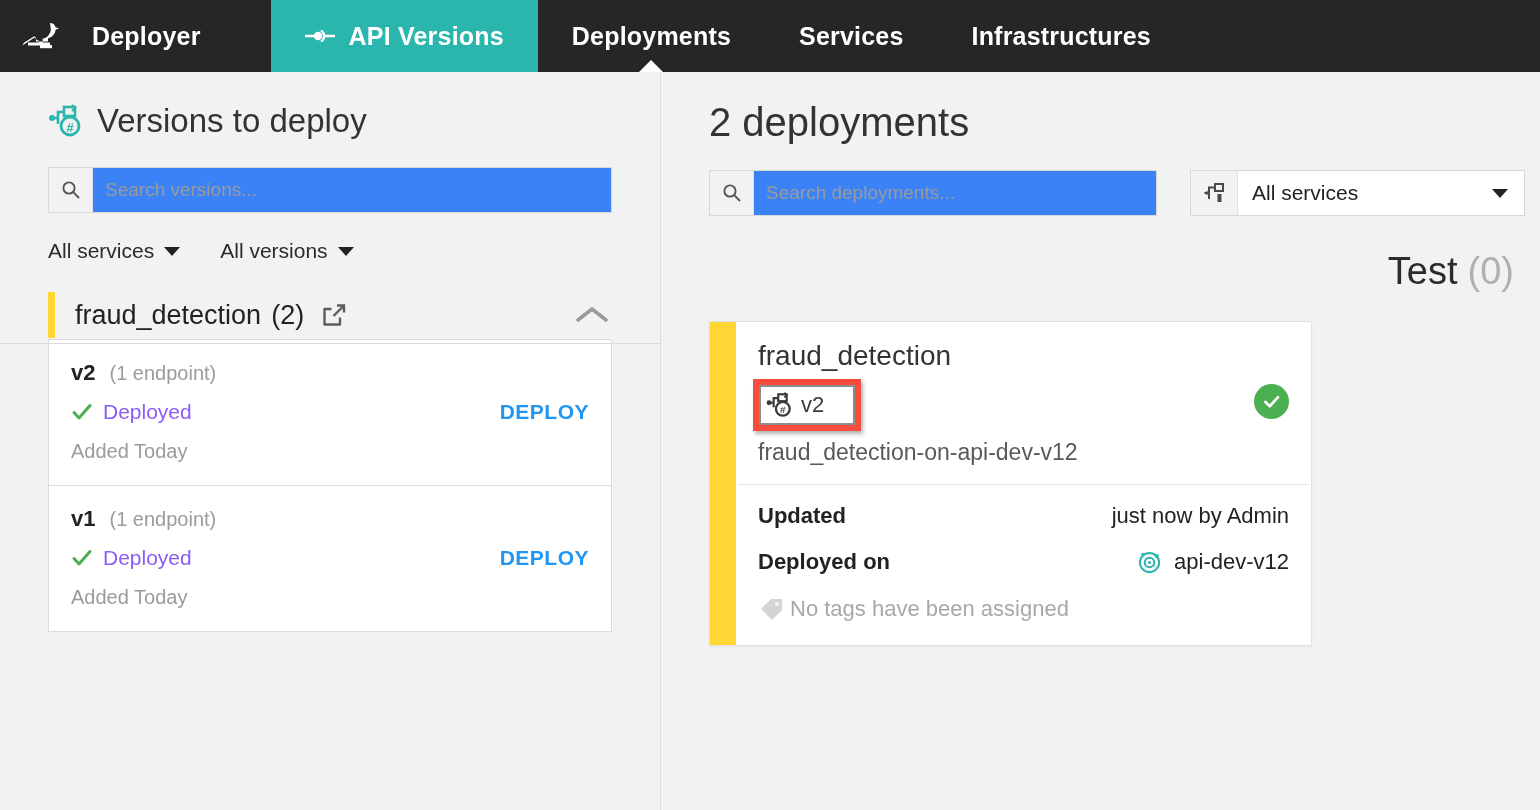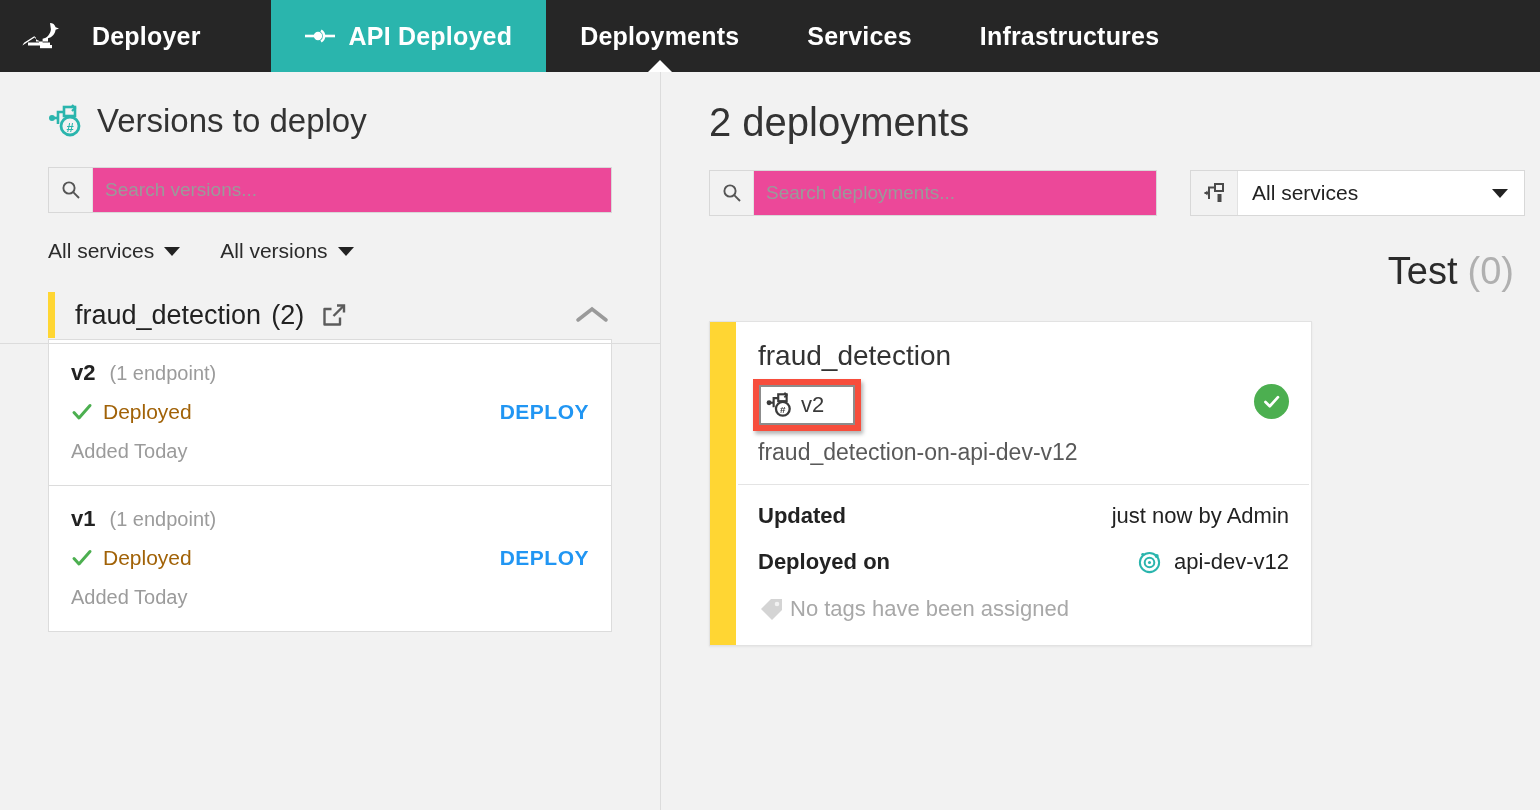--- a/index.html
+++ b/index.html
@@ -76,21 +76,21 @@
     border-right: 1px solid #e2e2e2;
     display: flex; align-items: center; justify-content: center;
   }
   .search-input {
     flex: 1;
     border: 0; outline: 0;
     font-size: 19px;
     font-family: "Liberation Sans", sans-serif;
     color: #333;
     padding: 0 12px;
-    background: #ec4899;
+    background: #3b82f6;
   }
   .search-input::placeholder { color: #9a9a9a; }
   .filter-row { display: flex; gap: 40px; margin-top: 26px; }
   .filter-btn {
     display: flex; align-items: center; gap: 10px;
     font-size: 21px; color: #2b2b2b; cursor: pointer;
   }
   .caret {
     width: 0; height: 0;
     border-left: 8px solid transparent;
@@ -125,21 +125,21 @@
   .ver-card + .ver-card { border-top: 0; }
   .ver-line1 { display: flex; align-items: baseline; gap: 14px; }
   .ver-name { font-size: 22px; font-weight: bold; color: #222; }
   .ver-eps { font-size: 20px; color: #9b9b9b; }
   .ver-line2 {
     display: flex; align-items: center; justify-content: space-between;
     margin-top: 14px;
   }
   .ver-status { display: flex; align-items: center; gap: 10px; }
   .check-mark { color: #4caf50; font-size: 22px; line-height: 1; }
-  .status-text { color: #a16207; font-size: 21px; }
+  .status-text { color: #8b5cf6; font-size: 21px; }
   .deploy-link {
     color: #2196f3; font-size: 21px; font-weight: bold;
     letter-spacing: .5px; cursor: pointer; margin-left: 44px;
   }
   .ver-added { margin-top: 16px; font-size: 20px; color: #9b9b9b; }
 
   
   .rp-inner { padding: 28px 0 0 48px; }
   .rp-title { font-size: 40px; color: #333; font-weight: normal; }
   .rp-controls { display: flex; align-items: center; margin-top: 25px; }
@@ -245,21 +245,21 @@
     <span>Deployer</span>
   </div>
 
   <div class="nav-item active">
     <svg width="30" height="18" viewBox="0 0 30 18">
       <line x1="0" y1="9" x2="11" y2="9" stroke="#fff" stroke-width="2.6"></line>
       <circle cx="13" cy="9" r="4.2" fill="#fff"></circle>
       <path d="M16 3.4 A6.6 6.6 0 0 1 16 14.6" stroke="#fff" stroke-width="2.4" fill="none"></path>
       <line x1="20" y1="9" x2="30" y2="9" stroke="#fff" stroke-width="2.6"></line>
     </svg>
-    <span>API Deployed</span>
+    <span>API Versions</span>
   </div>
 
   <div class="nav-item current">
     <span>Deployments</span>
     <span class="nav-arrow"></span>
   </div>
 
   <div class="nav-item">
     <span>Services</span>
   </div>

